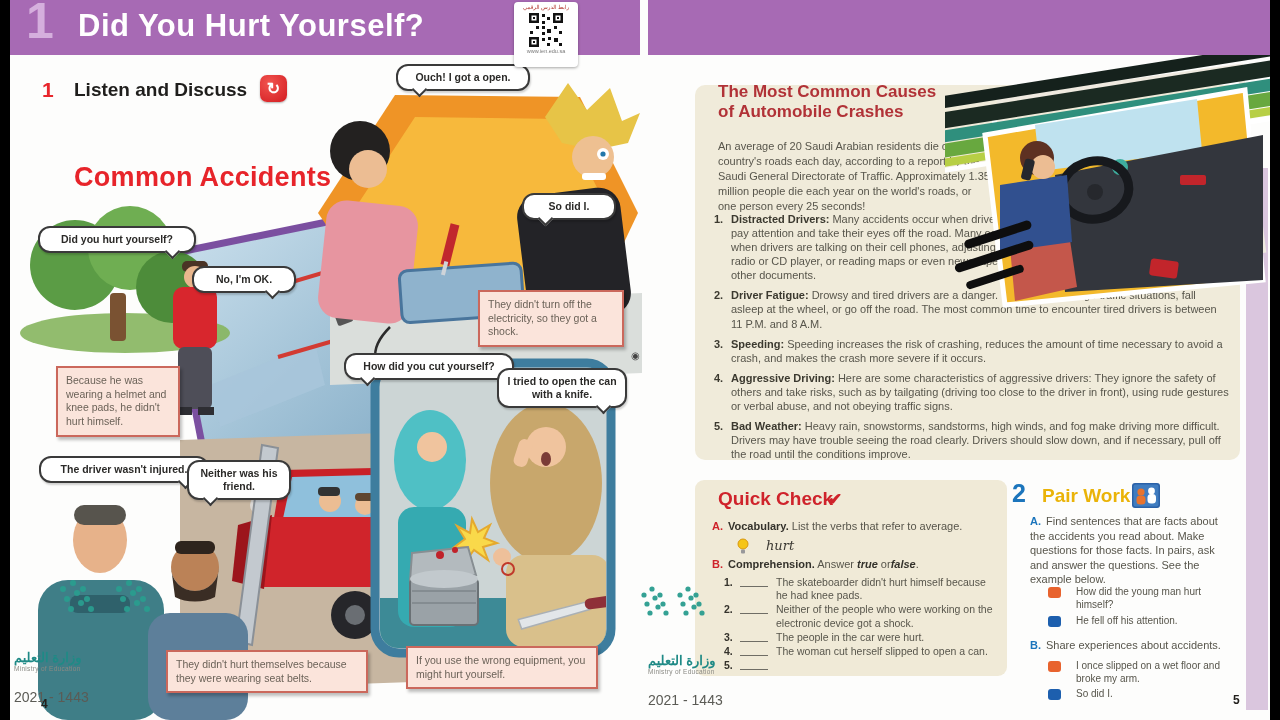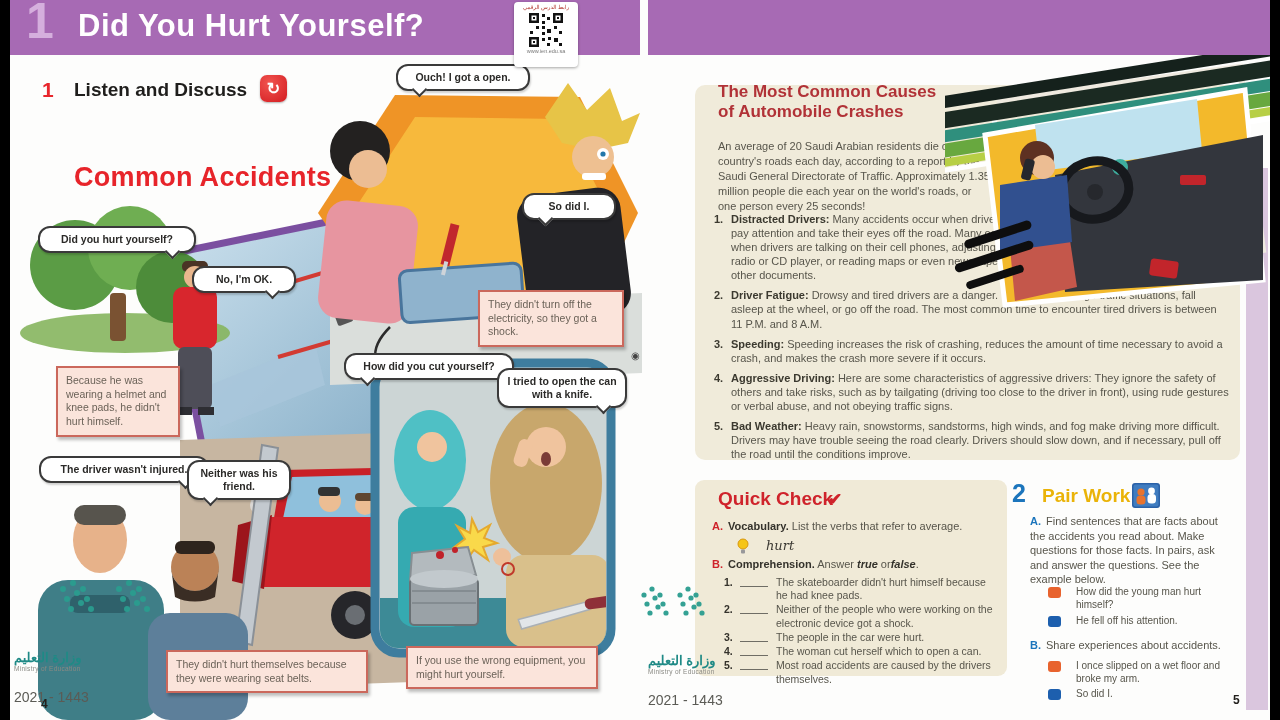--- a/index.html
+++ b/index.html
@@ -424,26 +424,25 @@
       <span class="qc-text">Neither of the people who were working on the electronic device got a shock.</span>
     </div>
     <div class="qc-row">
       <span class="qc-num">3.</span>
       <span class="qc-blank"></span>
       <span class="qc-text">The people in the car were hurt.</span>
     </div>
     <div class="qc-row">
       <span class="qc-num">4.</span>
       <span class="qc-blank"></span>
-      <span class="qc-text">The woman cut herself which to open a can.</span>
+      <span class="qc-text">The woman cut herself slipped to open a can.</span>
     </div>
     <div class="qc-row">
       <span class="qc-num">5.</span>
       <span class="qc-blank"></span>
-      <span class="qc-text">Most road accidents are caused by the drivers themselves.</span>
     </div>
   </div>
 
   <div class="pw-num">2</div>
   <div class="pw-title">Pair Work</div>
   <svg class="pw-icon" width="28" height="25" viewBox="0 0 28 25">
     <rect width="28" height="25" rx="3" fill="#2a61a8"></rect>
     <rect x="1.5" y="1.5" width="25" height="22" rx="2" fill="#3f7cc0"></rect>
     <circle cx="9" cy="9" r="3.6" fill="#e8732e"></circle>
     <rect x="4.5" y="12.5" width="9" height="9" rx="3.5" fill="#e8732e"></rect>

